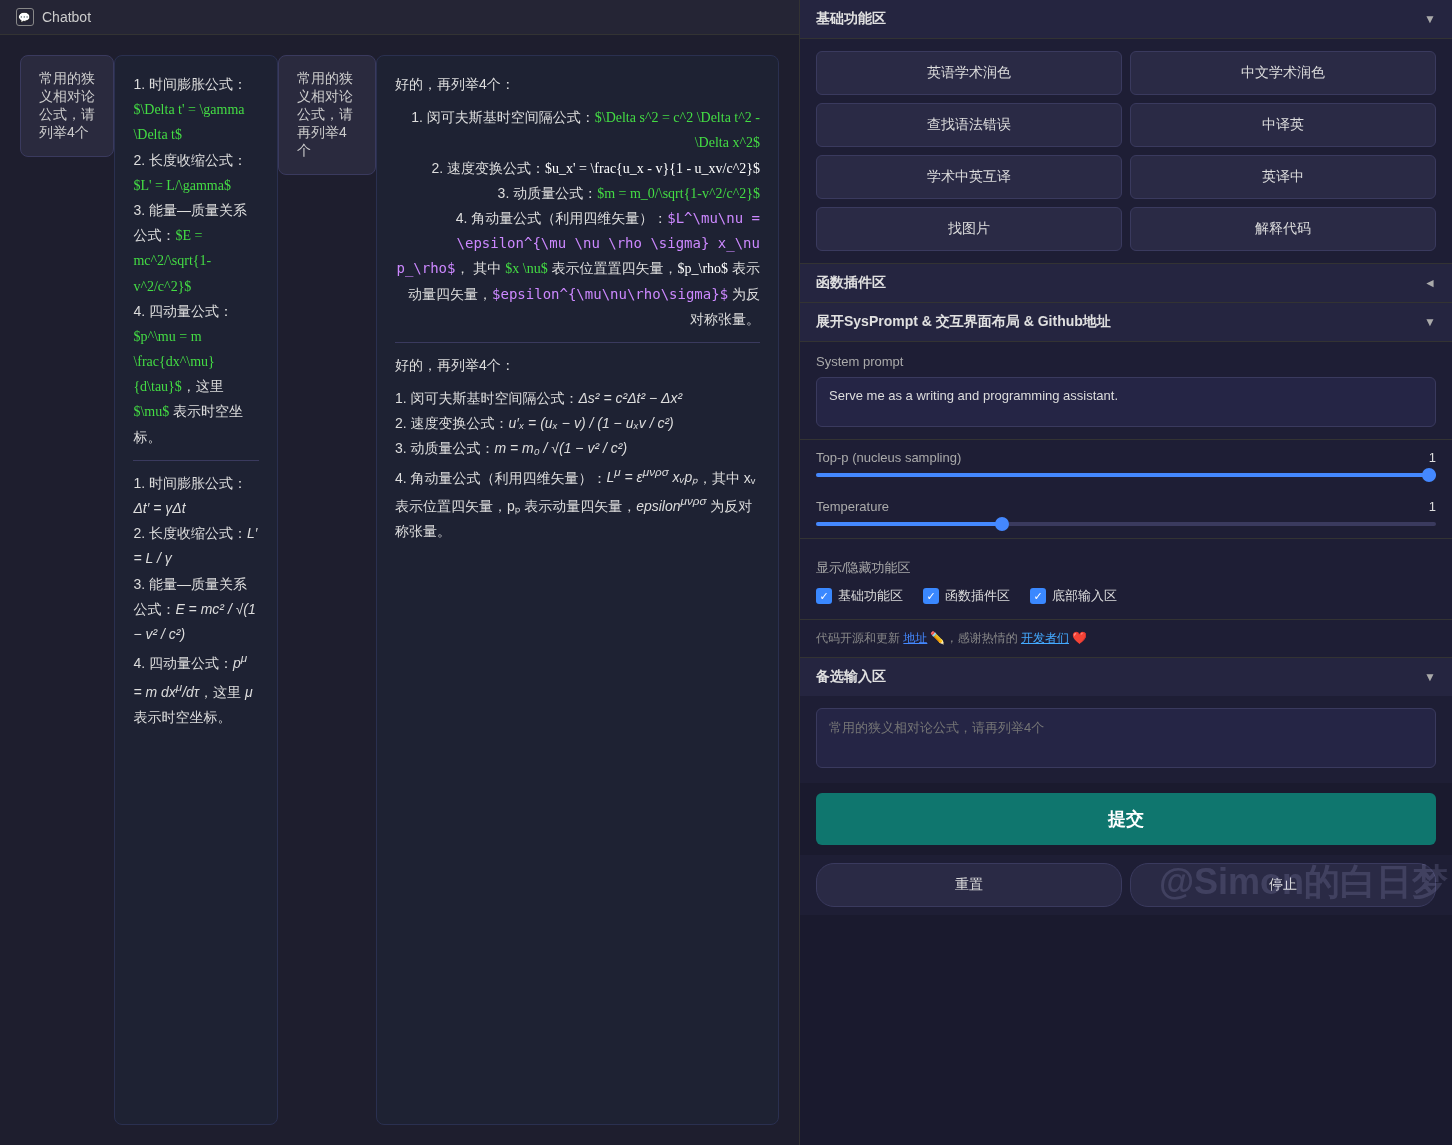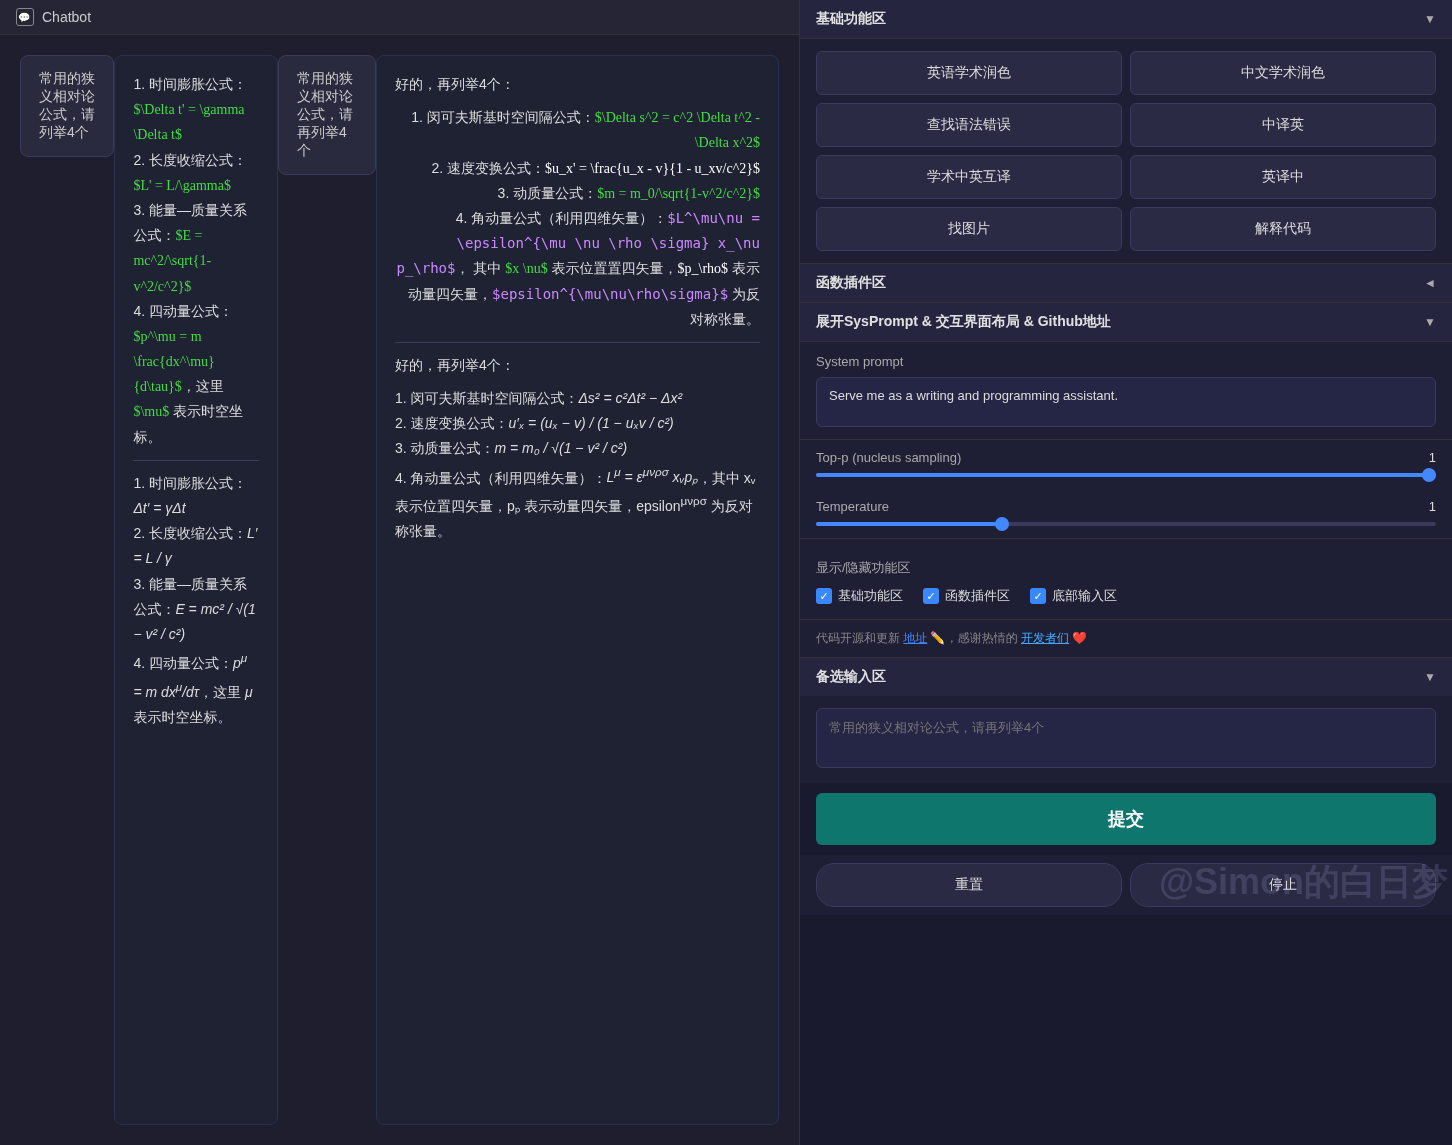--- a/index.html
+++ b/index.html
@@ -419,21 +419,21 @@
         <div>3. 动质量公式：<span class="formula-green">$m = m_0/\sqrt{1-v^2/c^2}$</span></div>
         <div>4. 角动量公式（利用四维矢量）：<span class="formula-purple">$L^\mu\nu = \epsilon^{\mu \nu \rho \sigma} x_\nu p_\rho$</span>，
           其中 <span class="formula-green">$x \nu$</span> 表示位置置四矢量，<span class="formula-pink">$p_\rho$</span> 表示动量四矢量，<span class="formula-purple">$epsilon^{\mu\nu\rho\sigma}$</span> 为反对称张量。</div>
       </div>
       <hr class="divider-line">
       <div>好的，再列举4个：</div>
       <div style="margin-top:8px;">
         <div>1. 闵可夫斯基时空间隔公式：<span class="math-rendered">Δs² = c²Δt² − Δx²</span></div>
         <div>2. 速度变换公式：<span class="math-rendered">u′ₓ = (uₓ − v) / (1 − uₓv / c²)</span></div>
         <div>3. 动质量公式：<span class="math-rendered">m = m₀ / √(1 − v² / c²)</span></div>
-        <div>4. 角动量公式（利用四维矢量）：<span class="math-rendered">L<sup>μ</sup> = ε<sup>μνρσ</sup> xᵥpₚ</span>，其中 xᵥ 表示位置四矢量，pₚ 表示动量四矢量，<span style="">epsilon<sup>μνρσ</sup></span> 为反对称张量。</div>
+        <div>4. 角动量公式（利用四维矢量）：<span class="math-rendered">L<sup>μ</sup> = ε<sup>μνρσ</sup> xᵥpₚ</span>，其中 xᵥ 表示位置四矢量，pₚ 表示动量四矢量，<span style="font-style:italic">epsilon<sup>μνρσ</sup></span> 为反对称张量。</div>
       </div>
     </div>
 
   </div>
 </div>
 
 <div class="right-panel">
 
   <div class="section-header">
     <span class="section-title">基础功能区</span>

